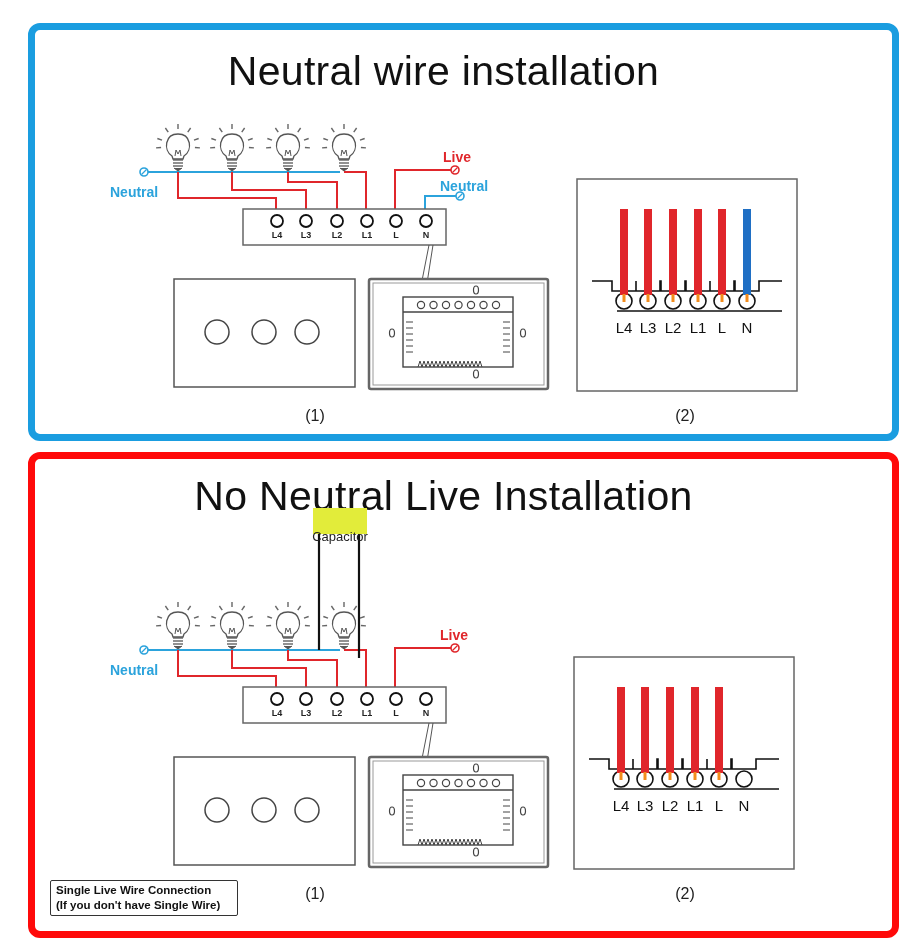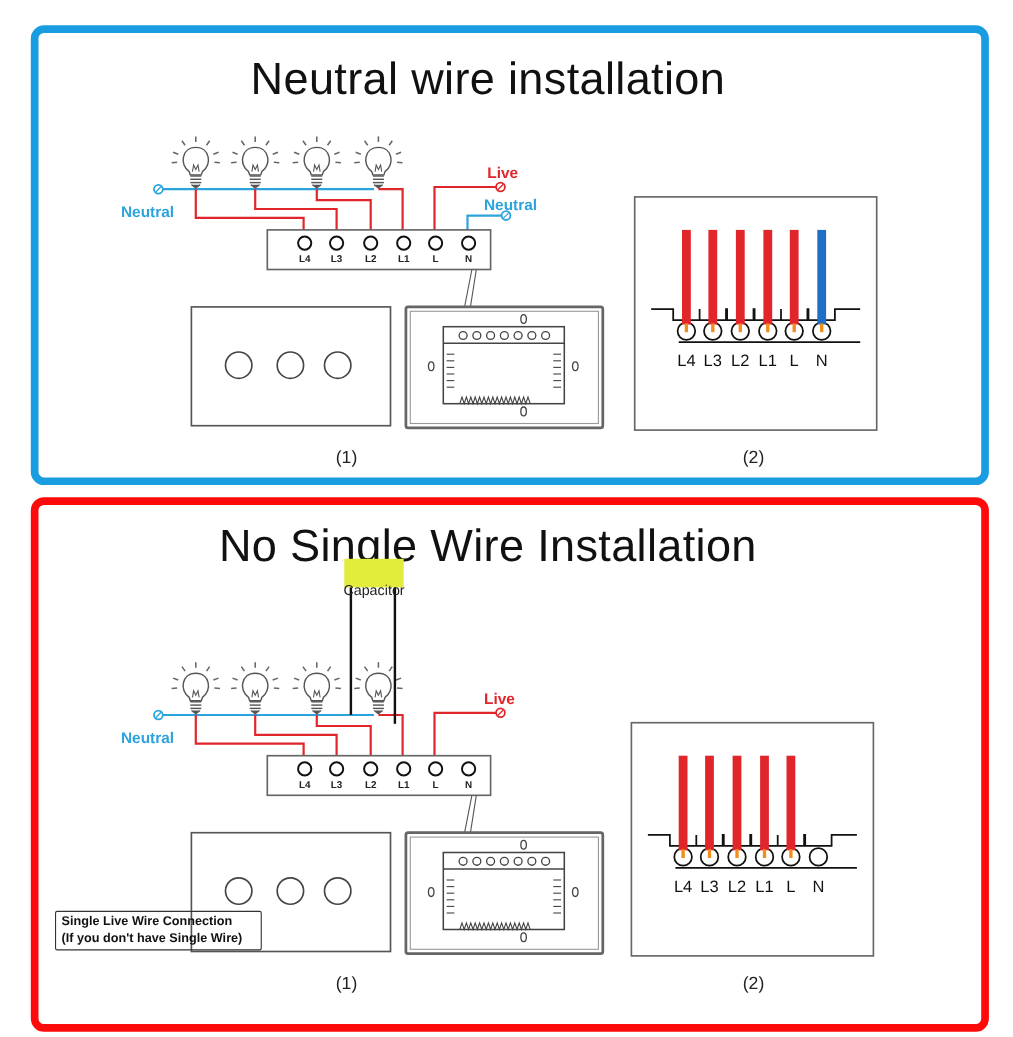--- a/index.html
+++ b/index.html
@@ -5,32 +5,32 @@
   html, body { margin: 0; padding: 0; background: #ffffff; }
   body { width: 921px; height: 943px; position: relative; overflow: hidden;
          font-family: "Liberation Sans", sans-serif; }
   .frame { position: absolute; box-sizing: border-box; border-radius: 12px; }
   .frame-blue { left: 28px; top: 23px; width: 871px; height: 418px; border: 7px solid #1a9de0; }
   .frame-red { left: 28px; top: 452px; width: 871px; height: 486px; border: 7px solid #ff0a0a; }
   .title { position: absolute; left: 0; width: 887px; text-align: center; color: #111;
            font-size: 41px; letter-spacing: 0.3px; }
   svg.diagram { position: absolute; left: 0; top: 0; }
   .lbl { font-family: "Liberation Sans", sans-serif; }
-  .note { position: absolute; left: 50px; top: 828px; width: 188px; height: 36px; box-sizing: border-box;
+  .note { position: absolute; left: 50px; top: 880px; width: 188px; height: 36px; box-sizing: border-box;
           border: 1.5px solid #333; border-radius: 2px; font-size: 11.5px; font-weight: bold; color: #111;
           padding: 2px 5px; line-height: 15px; }
 </style>
 </head>
 <body>
 
 <div class="frame frame-blue"></div>
 <div class="frame frame-red"></div>
 
 <div class="title" style="top:48px;">Neutral wire installation</div>
-<div class="title" style="top:473px;">No Single Wire Installation</div>
+<div class="title" style="top:473px;">No Neutral Live Installation</div>
 
 <svg class="diagram" id="diag" width="921" height="943" xmlns="http://www.w3.org/2000/svg">
 
 <polyline points="144,172 340,172" fill="none" stroke="#2ba3dc" stroke-width="2" stroke-linejoin="miter"></polyline>
     <g>
       <circle cx="144" cy="172" r="4" fill="#fff" stroke="#2ba3dc" stroke-width="1.6"></circle>
       <line x1="141.5" y1="174.5" x2="146.5" y2="169.5" stroke="#2ba3dc" stroke-width="1.2"></line>
     </g>
     <g>
       <line x1="178" y1="129" x2="178" y2="124" stroke="#666" stroke-width="1.4"></line>

